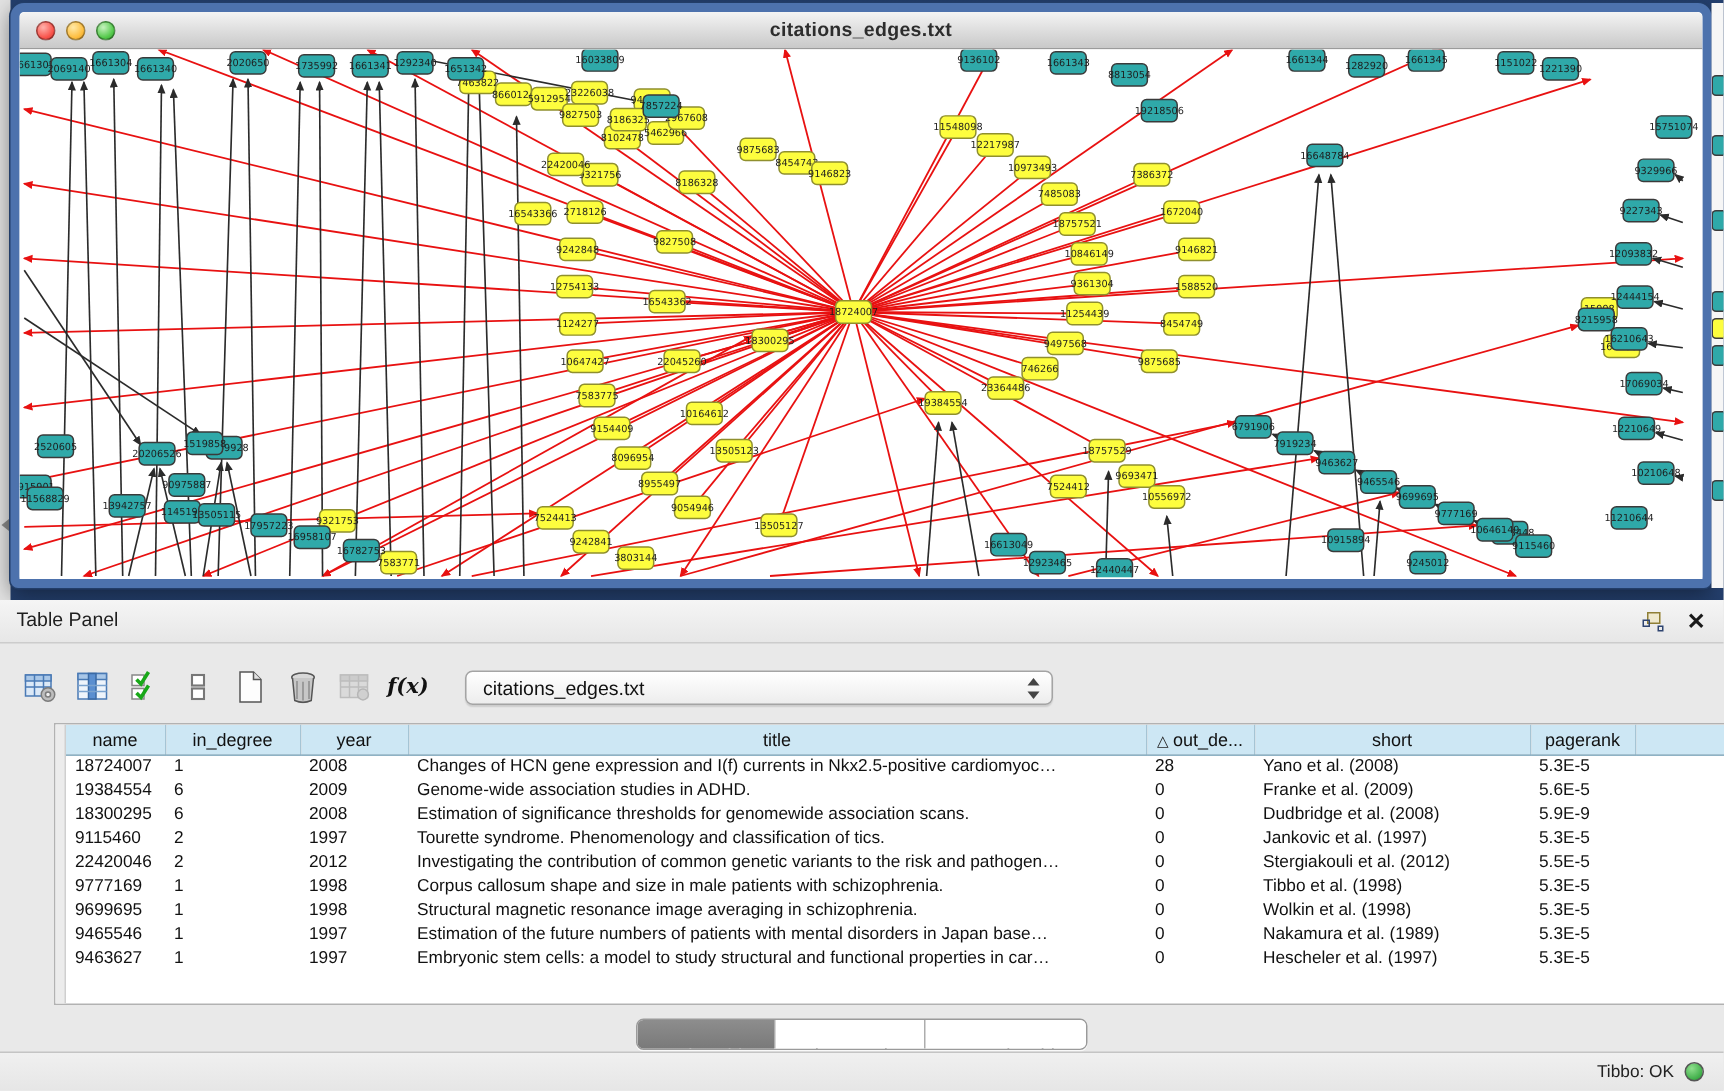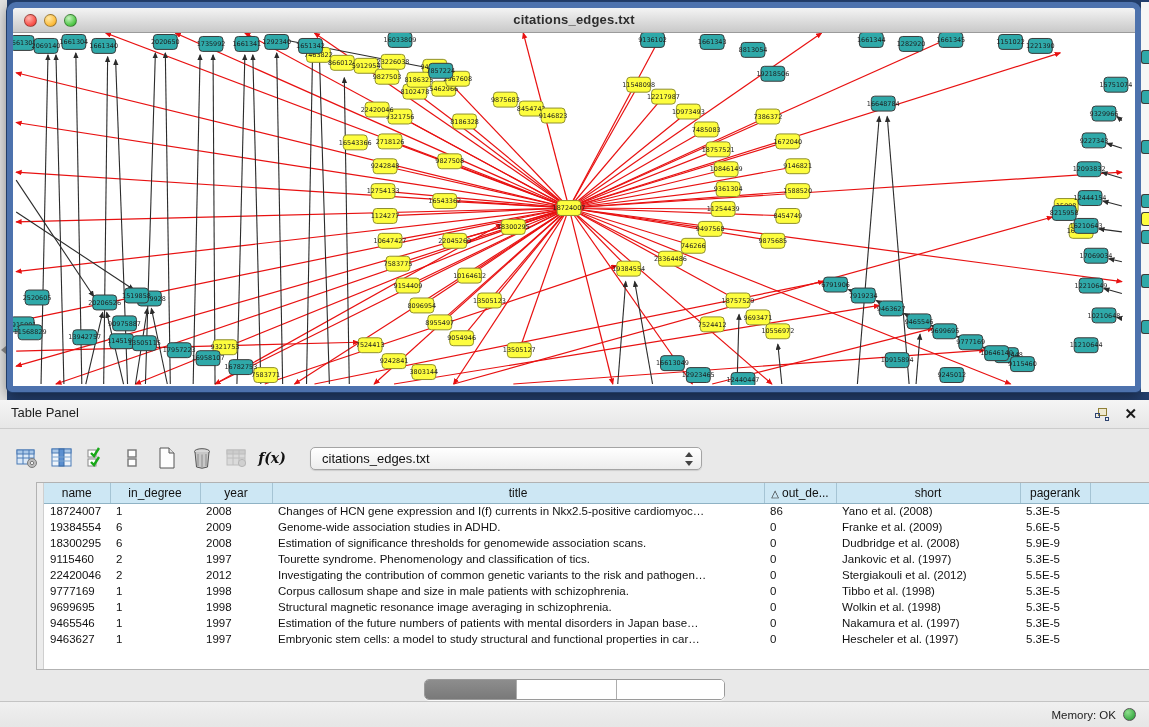--- a/index.html
+++ b/index.html
@@ -839,21 +839,21 @@
               <th><span>pagerank</span></th>
               <th></th>
             </tr>
           </thead>
         <tbody id="table-body">
             <tr>
               <td>18724007</td>
               <td>1</td>
               <td>2008</td>
               <td>Changes of HCN gene expression and I(f) currents in Nkx2.5-positive cardiomyoc…</td>
-              <td>86</td>
+              <td>28</td>
               <td>Yano et al. (2008)</td>
               <td>5.3E-5</td>
               <td></td>
             </tr>
             <tr>
               <td>19384554</td>
               <td>6</td>
               <td>2009</td>
               <td>Genome-wide association studies in ADHD.</td>
               <td>0</td>
@@ -910,21 +910,21 @@
               <td>Wolkin et al. (1998)</td>
               <td>5.3E-5</td>
               <td></td>
             </tr>
             <tr>
               <td>9465546</td>
               <td>1</td>
               <td>1997</td>
               <td>Estimation of the future numbers of patients with mental disorders in Japan base…</td>
               <td>0</td>
-              <td>Nakamura et al. (1997)</td>
+              <td>Nakamura et al. (1989)</td>
               <td>5.3E-5</td>
               <td></td>
             </tr>
             <tr>
               <td>9463627</td>
               <td>1</td>
               <td>1997</td>
               <td>Embryonic stem cells: a model to study structural and functional properties in car…</td>
               <td>0</td>
               <td>Hescheler et al. (1997)</td>
@@ -941,16 +941,16 @@
 
   <div class="tabs-row">
     <div class="seg" id="tab-seg">
         <div class="tab selected">Node Table</div>
         <div class="tab">Edge Franke</div>
         <div class="tab">Network Table</div>
       </div>
   </div>
 
   <div class="statusbar">
-    <span class="memory">Memory: OK</span>
+    <span class="memory">Tibbo: OK</span>
     <span class="led"></span>
   </div>
 </div>
 
 </body></html>

